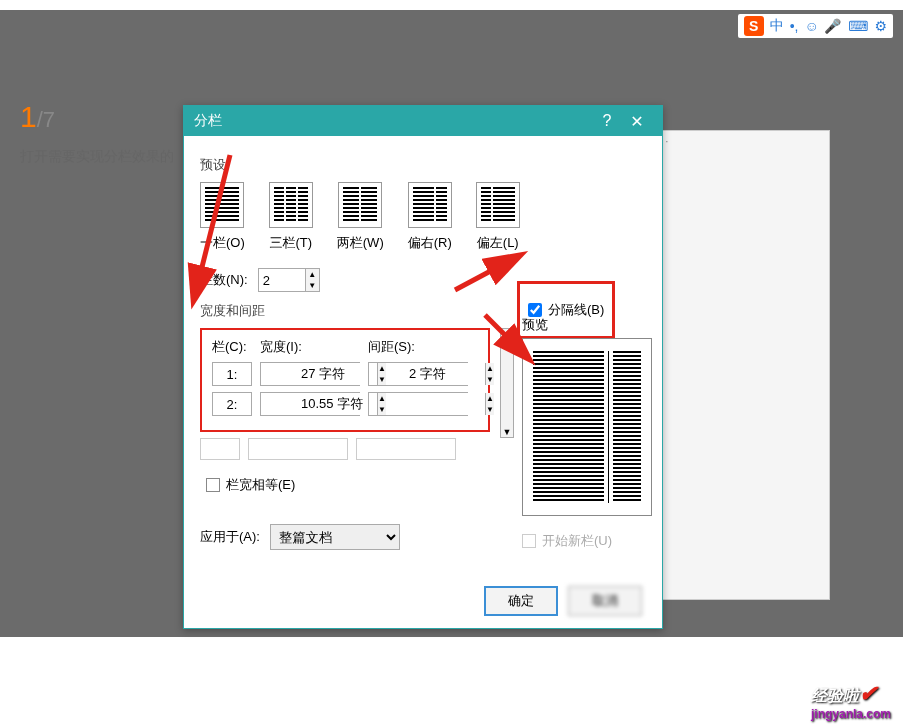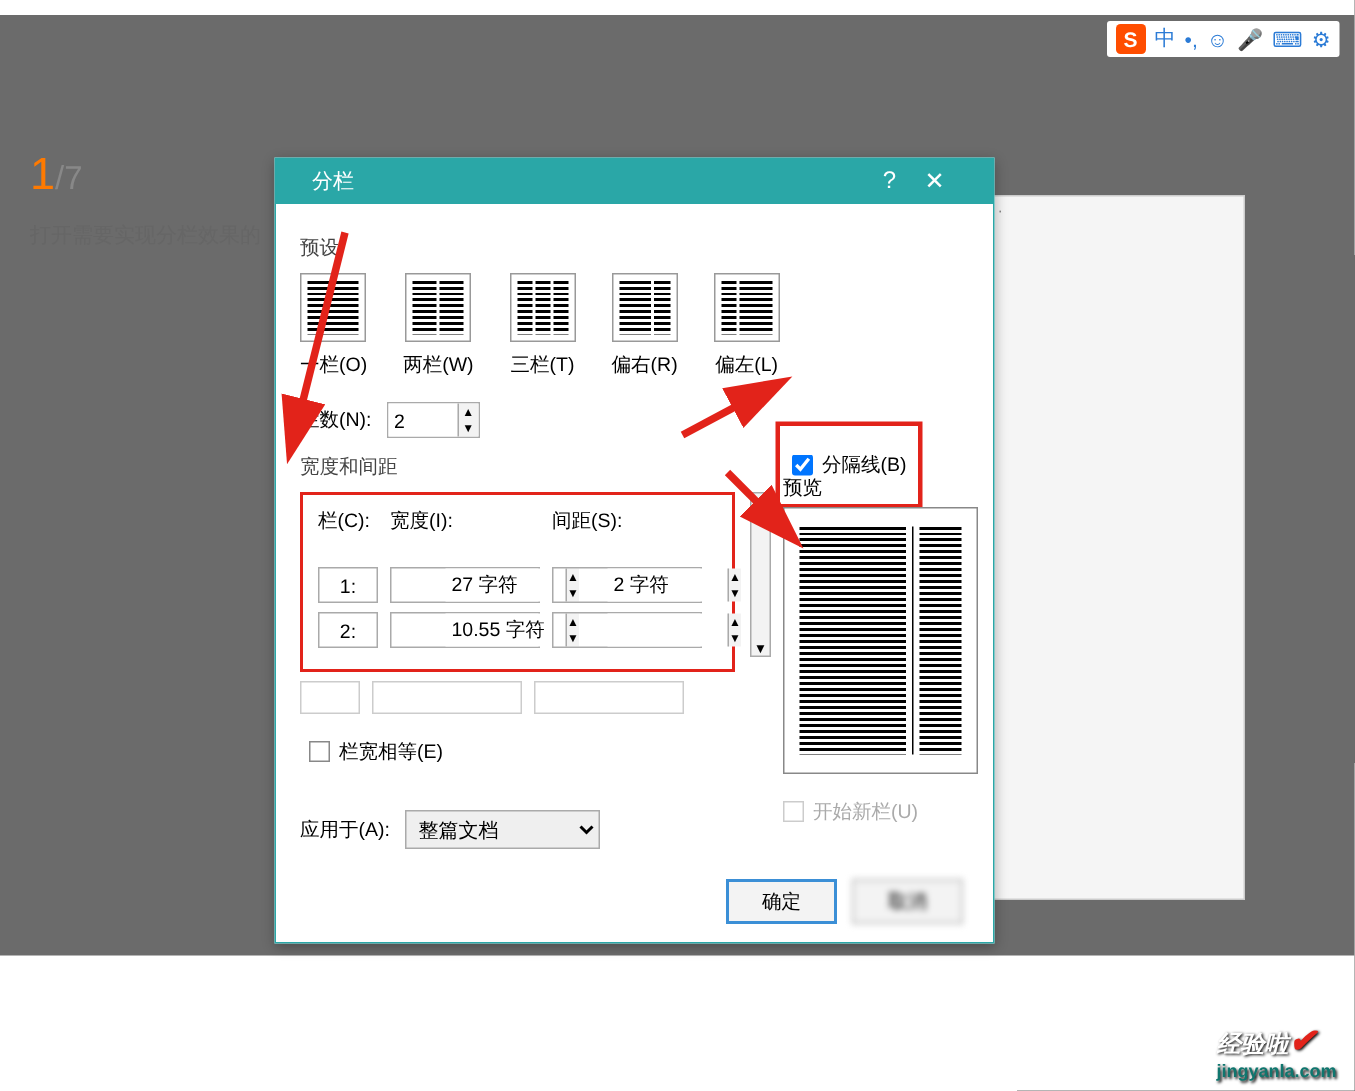--- a/index.html
+++ b/index.html
@@ -7,21 +7,21 @@
 .outer-frame { position: absolute; left: 0; top: 10px; width: 903px; height: 627px; background: #6b6b6b; }
 .ime-bar { position: absolute; top: 14px; right: 10px; height: 24px; display: flex; align-items: center; gap: 6px; background: #fff; padding: 2px 6px; border-radius: 2px; }
 .ime-logo { width: 20px; height: 20px; background: #ff4d00; border-radius: 3px; color: #fff; font-weight: bold; display: flex; align-items: center; justify-content: center; font-size: 14px; }
 .ime-item { color: #2b7bd6; font-size: 14px; }
 .page-counter { position: absolute; left: 20px; top: 100px; color: #888; font-size: 22px; }
 .page-counter .cur { color: #ff7a00; font-size: 30px; }
 .page-caption { position: absolute; left: 20px; top: 148px; color: #666; font-size: 14px; }
 .bg-panel { position: absolute; left: 660px; top: 130px; width: 170px; height: 470px; background: #f5f5f5; border: 1px solid #ccc; font-size: 11px; color: #888; }
 .bg-panel .stub { padding: 4px; }
 .dialog { position: absolute; left: 183px; top: 105px; width: 480px; height: 524px; background: #fff; border: 1px solid #2aa7a7; box-shadow: 0 2px 8px rgba(0,0,0,.3); }
-.dlg-title { height: 30px; background: #2aa7a7; color: #fff; display: flex; align-items: center; padding: 0 24px; }
+.dlg-title { height: 30px; background: #2aa7a7; color: #fff; display: flex; align-items: center; padding: 0 10px; }
 .dlg-title .ttl { flex: 1; font-size: 14px; }
 .dlg-title .help, .dlg-title .close { width: 30px; text-align: center; font-size: 16px; cursor: pointer; }
 .dlg-body { padding: 14px 16px; }
 .sect-label { color: #444; margin: 6px 0 8px; }
 .presets { display: flex; gap: 24px; margin-bottom: 16px; }
 .preset { display: flex; flex-direction: column; align-items: center; gap: 6px; cursor: pointer; }
 .preset-icon { width: 44px; height: 46px; border: 1px solid #999; background: #fff; display: flex; padding: 4px; gap: 2px; }
 .col-block { background: repeating-linear-gradient(to bottom, #000 0 2px, #fff 2px 4px); flex: 1; }
 .preset-icon.one .col-block { flex: 1; }
 .preset-icon.two .col-block { flex: 1; }
@@ -29,21 +29,21 @@
 .preset-icon.leftw .c1 { flex: 1; } .preset-icon.leftw .c2 { flex: 2; }
 .preset-icon.rightw .c1 { flex: 2; } .preset-icon.rightw .c2 { flex: 1; }
 .row { display: flex; align-items: center; gap: 10px; margin-bottom: 10px; }
 .num-spin { display: flex; align-items: center; border: 1px solid #aaa; height: 24px; }
 .num-spin input { border: none; width: 46px; padding: 0 4px; height: 22px; font-size: 13px; }
 .spin-btns { display: flex; flex-direction: column; width: 14px; }
 .spin-btns span { height: 11px; font-size: 8px; text-align: center; line-height: 11px; border-left: 1px solid #aaa; cursor: pointer; background: #f3f3f3; }
 .sep-check-wrap { position: absolute; left: 333px; top: 175px; border: 3px solid #e2231a; padding: 17px 8px; display: flex; align-items: center; gap: 6px; background: #fff; }
 .sep-check-wrap input { width: 14px; height: 14px; }
 .width-area { border: 2px solid #e2231a; padding: 8px 10px; width: 290px; margin-top: 4px; }
-.wcols { display: flex; gap: 8px; font-size: 13px; margin-bottom: 22px; }
+.wcols { display: flex; gap: 8px; font-size: 13px; margin-bottom: 6px; }
 .wcols .lbl { width: 40px; }
 .wcols .lbl2 { width: 100px; }
 .wrow { display: flex; gap: 8px; align-items: center; margin-bottom: 6px; }
 .wrow .idx { width: 40px; border: 1px solid #aaa; height: 24px; display: flex; align-items: center; justify-content: center; }
 .wrow .spin { width: 100px; padding-left: 36px; }
 .wrow .num-spin input { width: 80px; }
 .side-scroll { width: 14px; height: 110px; border: 1px solid #aaa; background: #f3f3f3; display: flex; flex-direction: column; justify-content: space-between; align-items: center; font-size: 9px; position: absolute; left: 300px; top: 0; }
 .width-area-outer { position: relative; }
 .ghost-row { display: flex; gap: 8px; margin-top: 6px; }
 .ghost-row .g { border: 1px solid #ccc; height: 22px; }
@@ -60,21 +60,21 @@
 .apply-row { display: flex; align-items: center; gap: 10px; margin-top: 30px; }
 .apply-row select { border: 1px solid #aaa; height: 26px; width: 130px; padding: 0 4px; }
 .dlg-buttons { position: absolute; left: 300px; bottom: 12px; display: flex; gap: 10px; justify-content: flex-end; }
 .dlg-buttons button { width: 74px; height: 30px; border: 1px solid #aaa; background: #f3f3f3; cursor: pointer; font-size: 13px; }
 .dlg-buttons .ok { border: 2px solid #3b8fd6; }
 .dlg-buttons .cancel { filter: blur(2px); }
 .arrow { position: absolute; pointer-events: none; }
 .arrow svg { overflow: visible; }
 .watermark { position: absolute; right: 12px; bottom: 6px; color: #fff; font-style: italic; font-size: 16px; font-weight: bold; text-shadow: 1px 1px 2px #000; }
 .watermark .check { color: #e2231a; font-size: 22px; }
-.watermark .url { display:block; font-size: 12px; font-style: normal; color: #0f766e; }
+.watermark .url { display:block; font-size: 12px; font-style: normal; color: #a21caf; }
 </style>
 </head>
 <body>
 
 <div class="outer-frame"></div>
 
 <div class="ime-bar">
   <div class="ime-logo">S</div>
   <span class="ime-item">中</span>
   <span class="ime-item">•,</span>
@@ -102,33 +102,33 @@
   <div class="dlg-body">
     <div class="sect-label">预设</div>
     <div class="presets">
       <div class="preset">
         <div class="preset-icon one">
             <div class="col-block"></div>
           </div>
         <span>一栏(O)</span>
       </div>
       <div class="preset">
+        <div class="preset-icon three">
+            <div class="col-block"></div>
+            <div class="col-block"></div>
+            <div class="col-block"></div>
+          </div>
+        <span>三栏(T)</span>
+      </div>
+      <div class="preset">
         <div class="preset-icon two">
             <div class="col-block"></div>
             <div class="col-block"></div>
           </div>
         <span>两栏(W)</span>
-      </div>
-      <div class="preset">
-        <div class="preset-icon three">
-            <div class="col-block"></div>
-            <div class="col-block"></div>
-            <div class="col-block"></div>
-          </div>
-        <span>三栏(T)</span>
       </div>
       <div class="preset">
         <div class="preset-icon rightw">
             <div class="col-block c1"></div>
             <div class="col-block c2"></div>
           </div>
         <span>偏右(R)</span>
       </div>
       <div class="preset">
         <div class="preset-icon leftw">

